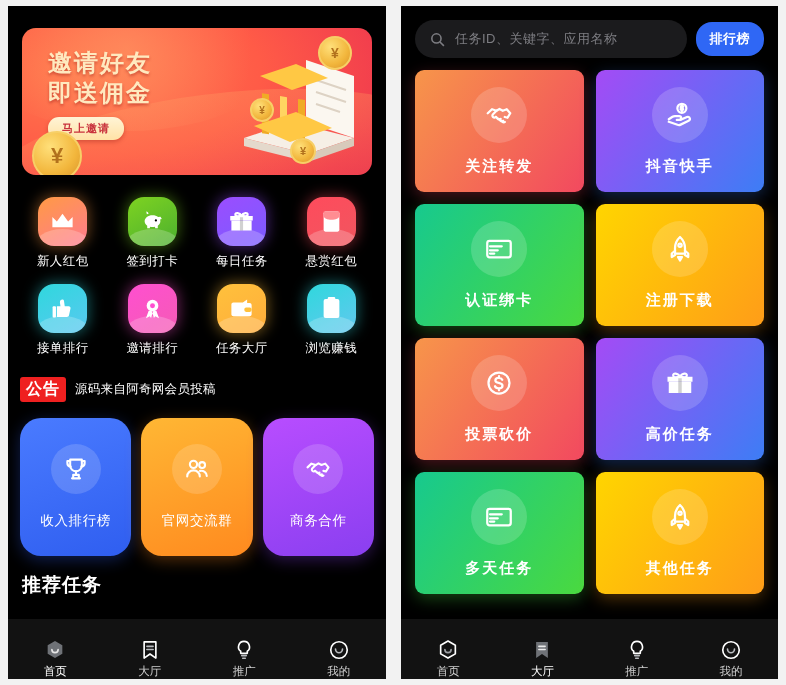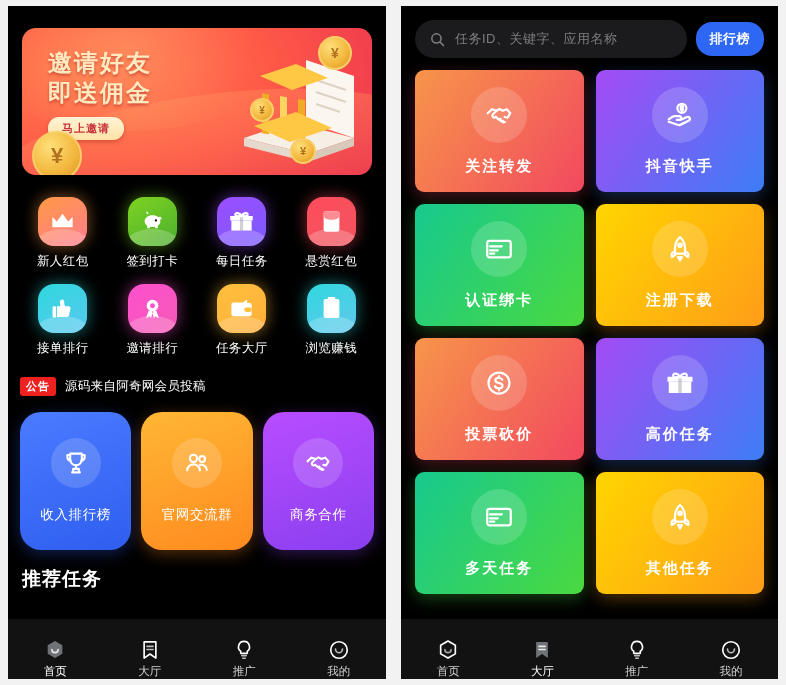--- a/index.html
+++ b/index.html
@@ -73,21 +73,21 @@
     border-radius:50%;background:rgba(255,255,255,.22);
   }
   .tile svg{position:relative;z-index:2;}
   .icon-label{
     margin-top:7px;font-size:12.5px;color:#fff;letter-spacing:.4px;
   }
 
   
   .notice{display:flex;align-items:center;margin:20px 12px 0 12px;}
   .notice-badge{
-    background:#ef2020;color:#fff;font-size:11px;font-weight:bold;
+    background:#ef2020;color:#fff;font-size:16px;font-weight:bold;
     padding:2px 6px;border-radius:3px;letter-spacing:1px;
   }
   .notice-text{margin-left:9px;font-size:12.5px;color:#fff;letter-spacing:.3px;}
 
   
   .promo-row{display:flex;gap:10px;margin:16px 12px 0 12px;}
   .promo{
     flex:1;height:138px;border-radius:21px;position:relative;cursor:pointer;
     display:flex;flex-direction:column;align-items:center;justify-content:center;
   }

